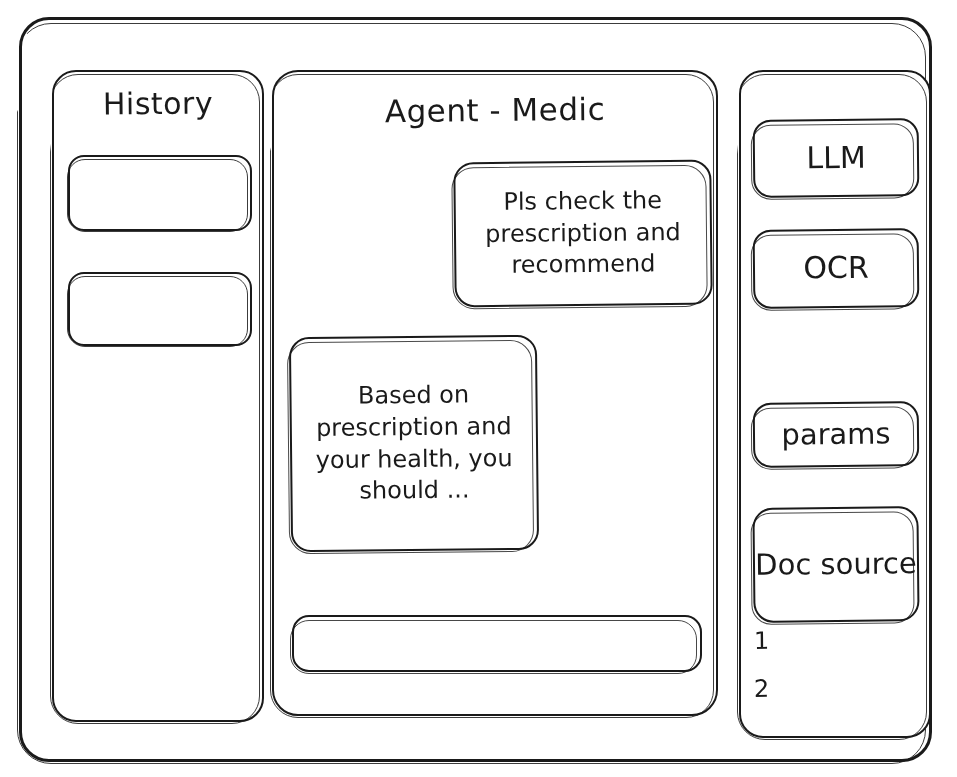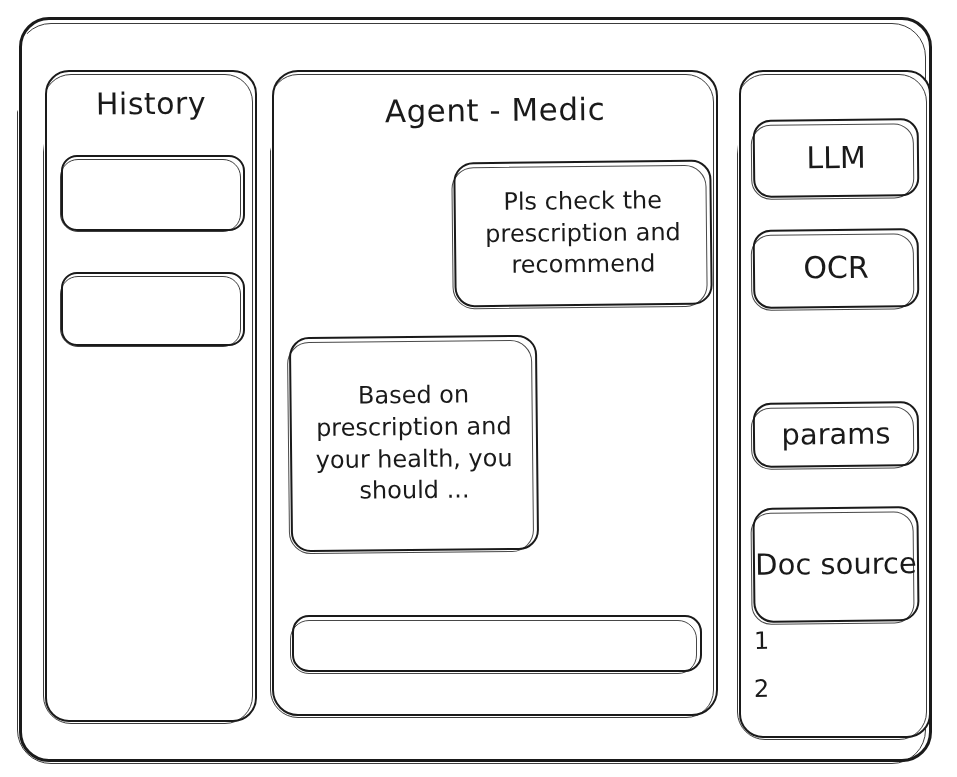--- a/index.html
+++ b/index.html
@@ -56,21 +56,21 @@
   #outer-frame::after {
     left: -5px;
     top: 3px;
     right: 3px;
     bottom: -5px;
     border-radius: 34px;
   }
 
   
   #history-panel {
-    left: 45px;
+    left: 52px;
     top: 70px;
     width: 212px;
     height: 652px;
     border-radius: 24px;
   }
   #history-title {
     position: absolute;
     left: 0;
     top: 14px;
     width: 100%;

